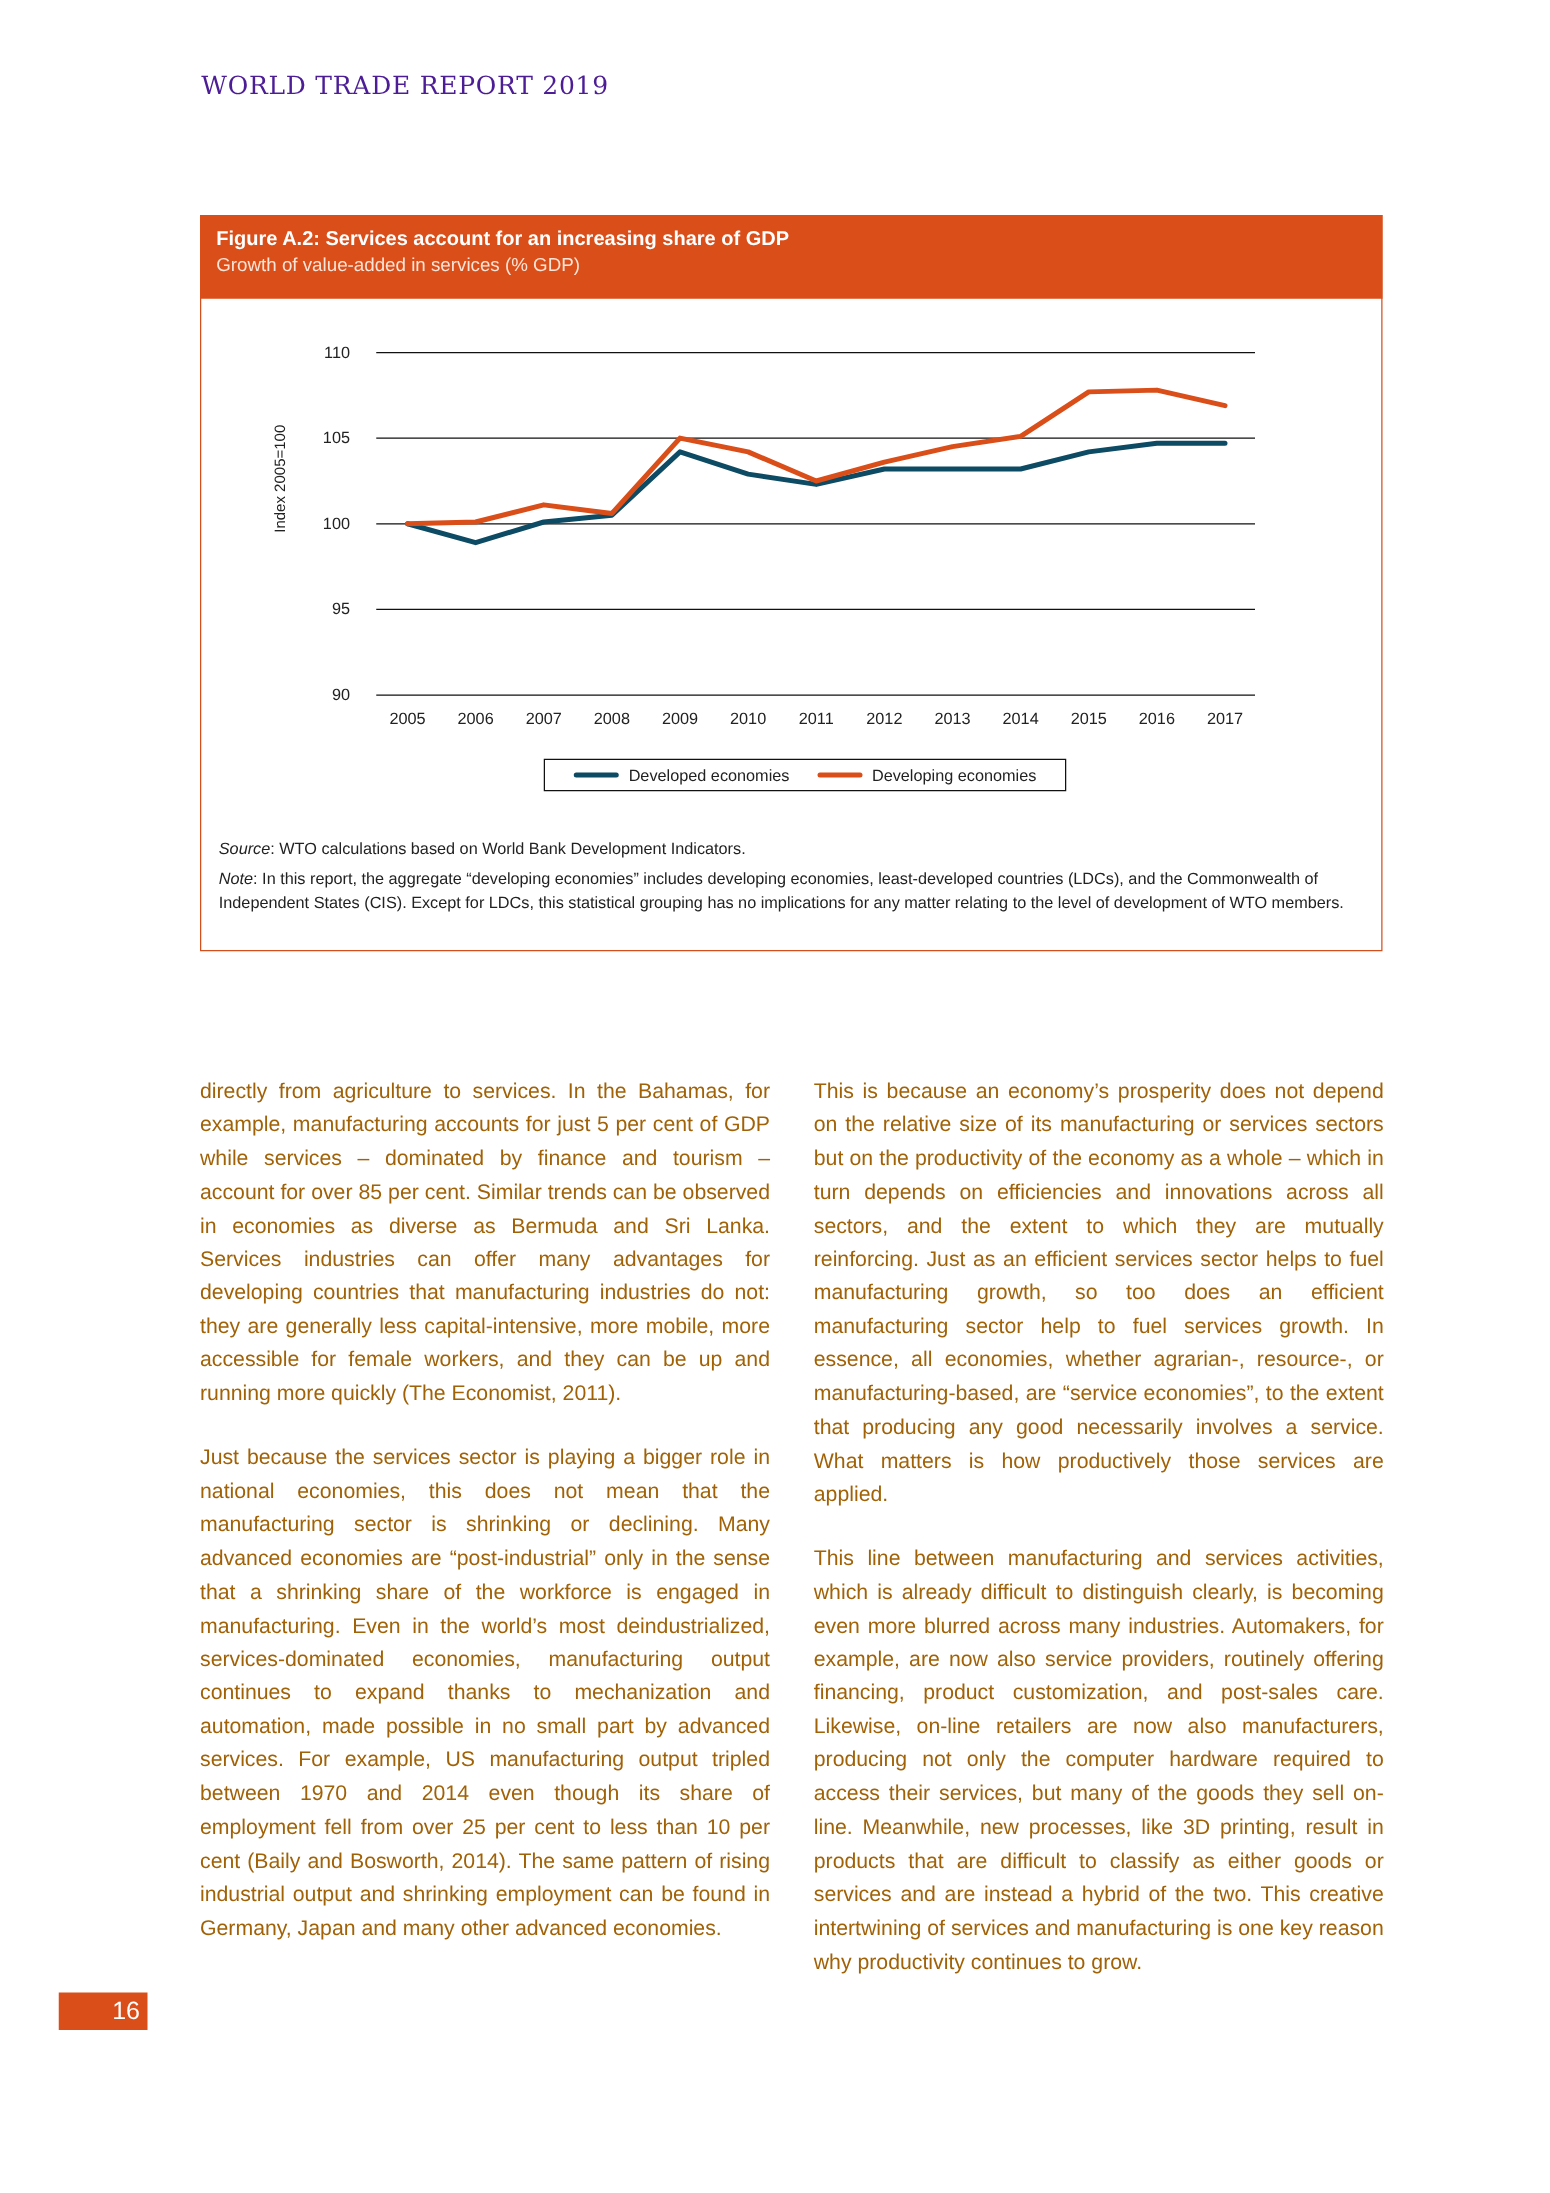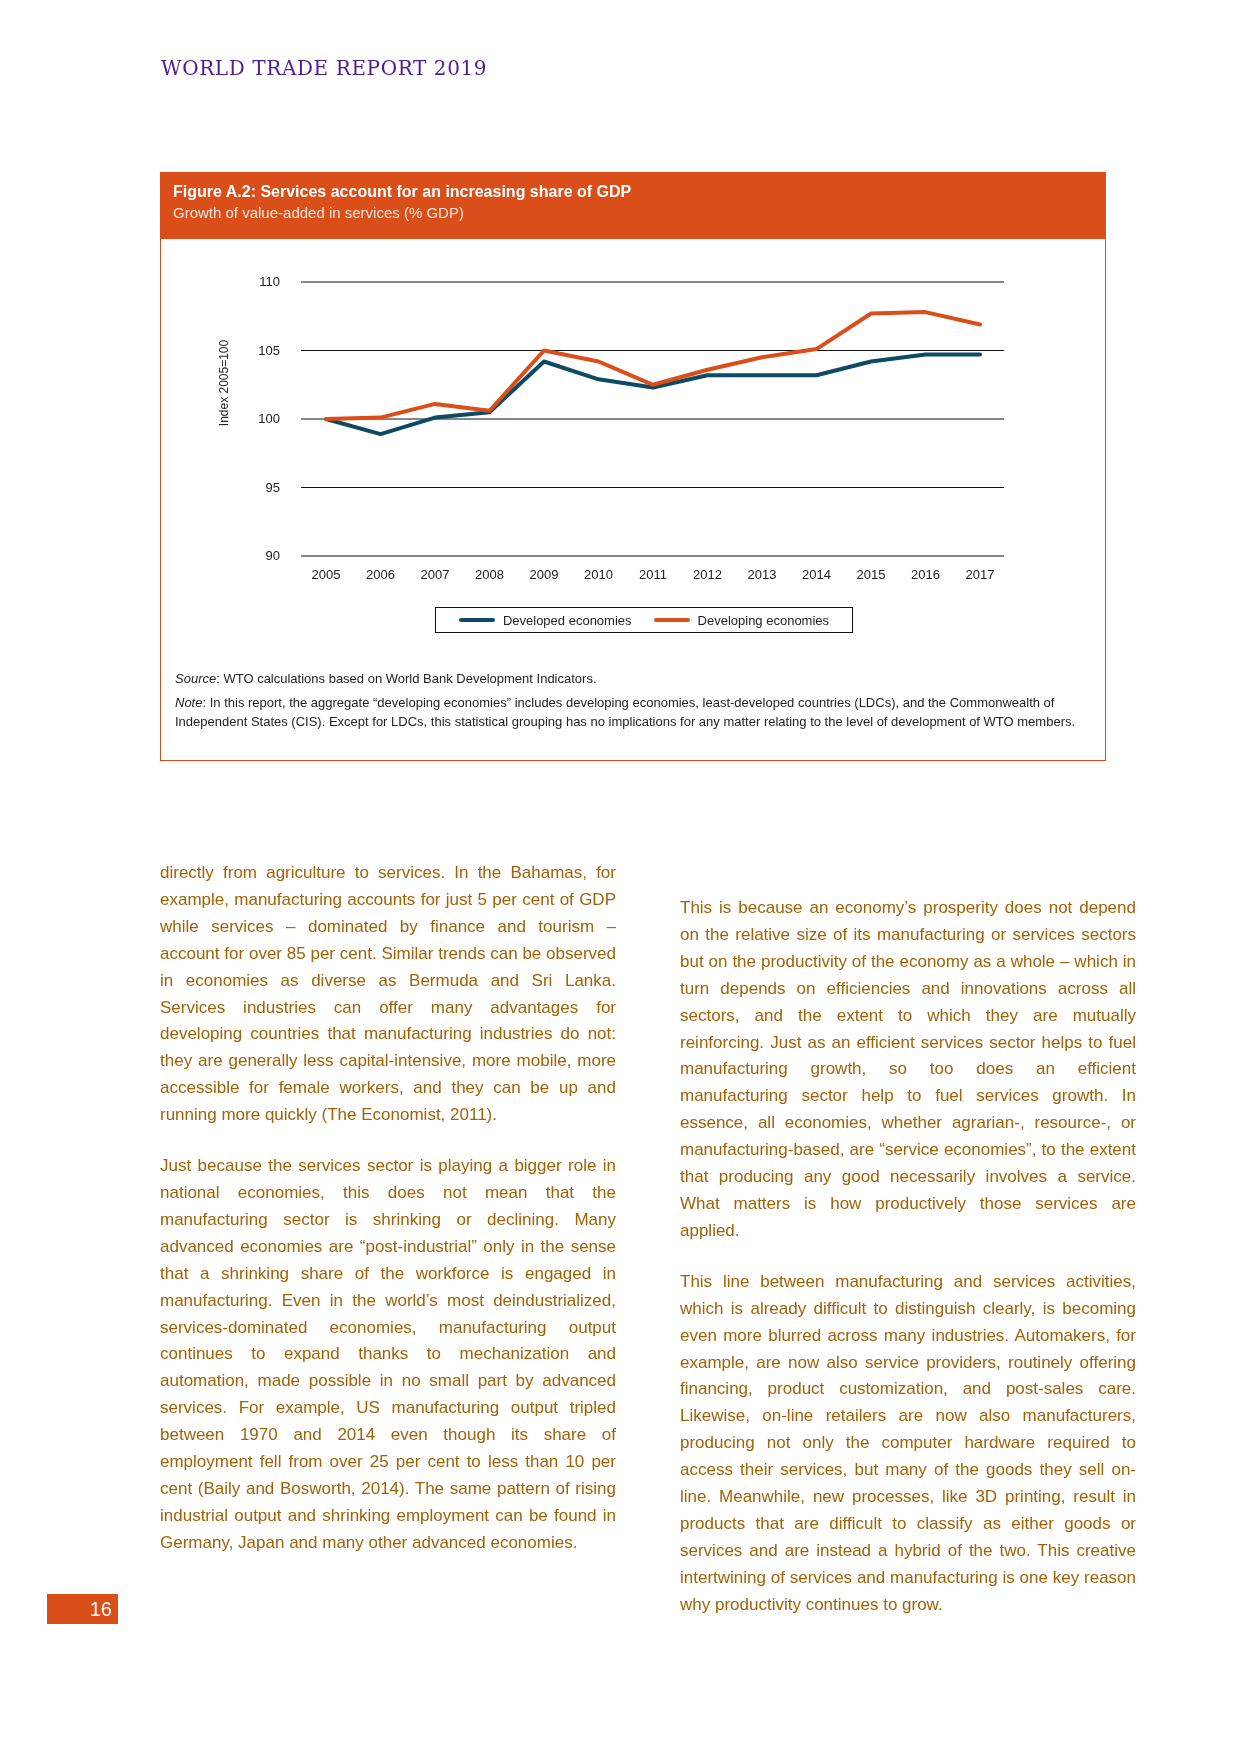--- a/index.html
+++ b/index.html
@@ -34,21 +34,21 @@
     position: absolute; left: 14px; width: 916px; font-size: 13px; line-height: 19px; color: #222;
   }
   .source { top: 496px; }
   .note { top: 520px; }
   .body-col {
     position: absolute; top: 860px; width: 456px; font-size: 17px; line-height: 26.9px;
     text-align: justify; color: #a16207;
   }
   .body-col p { margin: 0 0 24px 0; }
   .col-left { left: 160px; }
-  .col-right { left: 680px; margin-top: 35px; }
+  .col-right { left: 651px; }
   .page-number {
     position: absolute; left: 0; top: 1594px; width: 71px; height: 30px; background: #d94e19;
     color: #fff; font-size: 20px; line-height: 30px; text-align: right; padding-right: 6px; box-sizing: border-box; margin-left: 47px;
   }
 </style>
 </head>
 <body>
 
 <div class="running-head">WORLD TRADE REPORT 2019</div>
 

